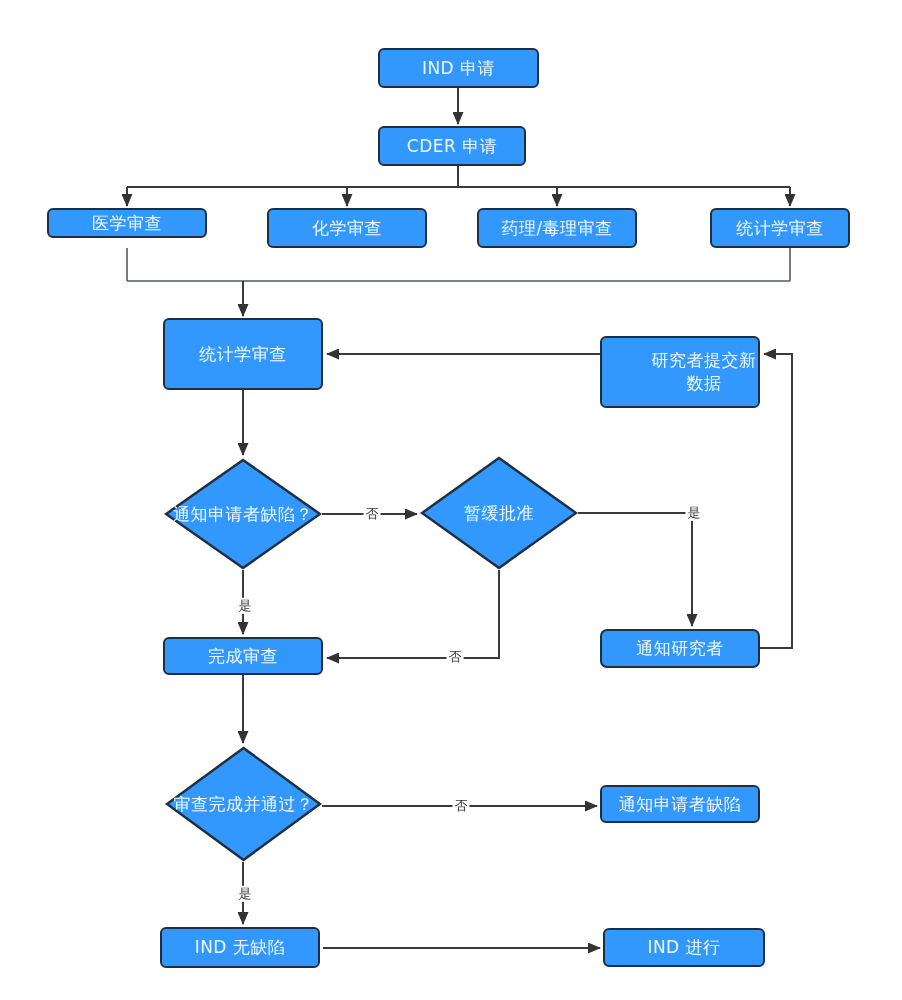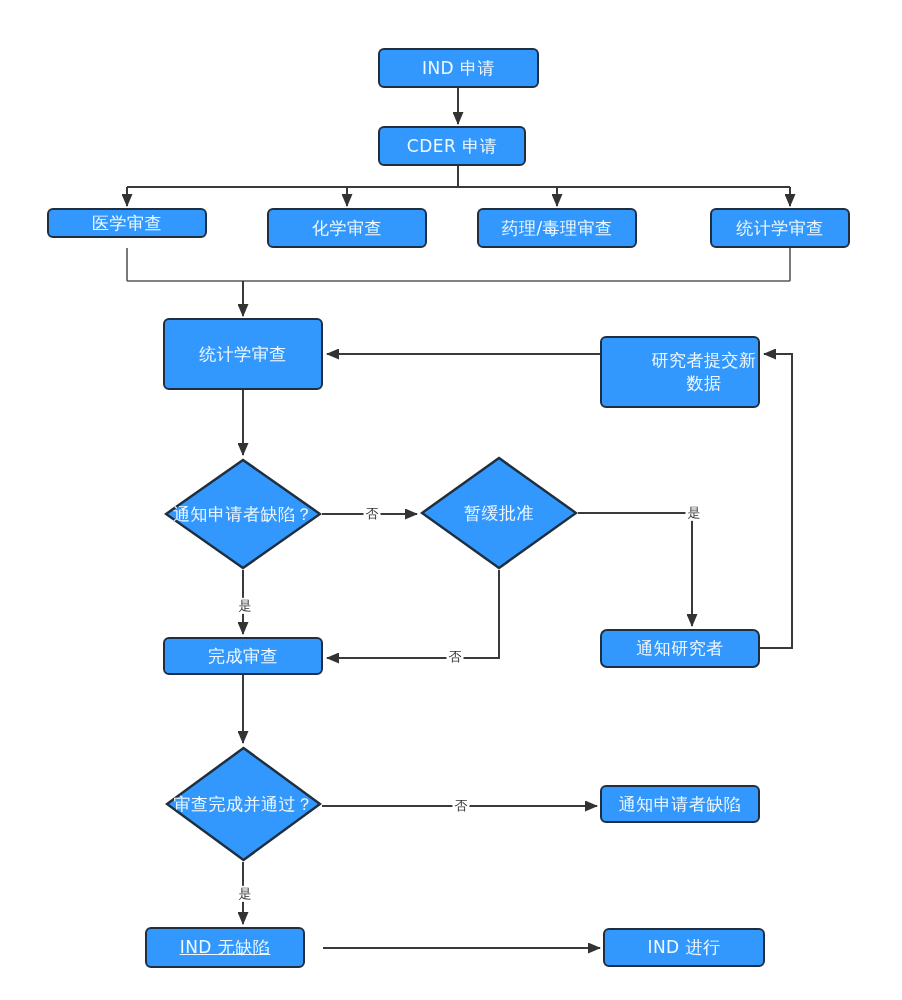--- a/index.html
+++ b/index.html
@@ -115,21 +115,21 @@
   </div>
 
   <div class="node rect" style="left:163px;top:637px;width:160px;height:38px;">
     <span>完成审查</span>
   </div>
 
   <div class="node rect" style="left:600px;top:785px;width:160px;height:38px;">
     <span>通知申请者缺陷</span>
   </div>
 
-  <div class="node rect" style="left:145px;top:927px;width:160px;height:41px;text-decoration:underline;">
+  <div class="node rect" style="left:160px;top:927px;width:160px;height:41px;">
     <span>IND 无缺陷</span>
   </div>
 
   <div class="node rect" style="left:603px;top:928px;width:162px;height:39px;">
     <span>IND 进行</span>
   </div>
 
   <div class="node diamond" style="left:164px;top:458px;width:158px;height:112px;">
     <svg width="158" height="112">
       <polygon points="79,2 156,56 79,110 2,56" fill="#3398FE" stroke="#1F2F3F" stroke-width="2.5" stroke-linejoin="miter"></polygon>

